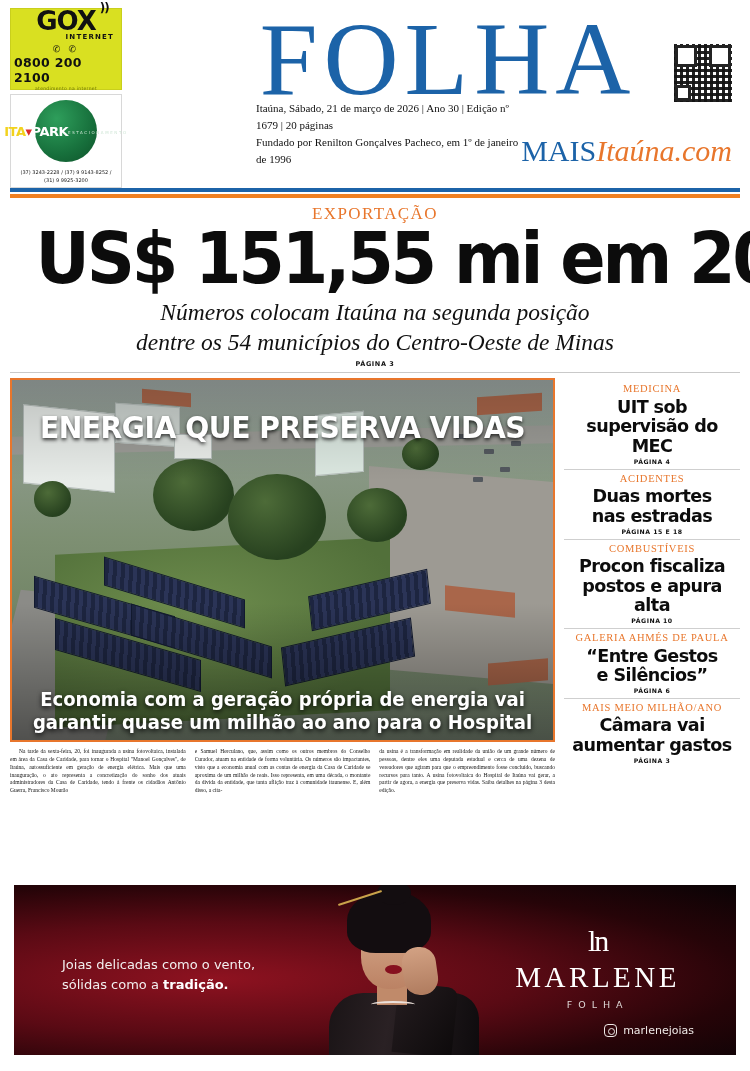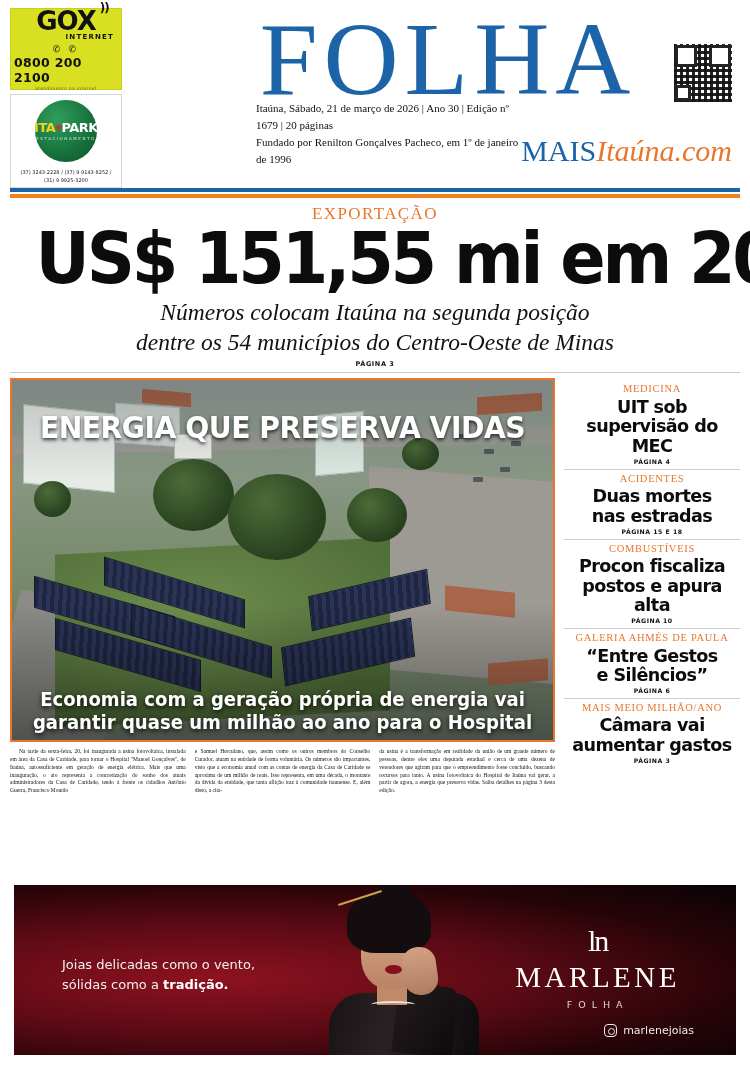--- a/index.html
+++ b/index.html
@@ -30,21 +30,21 @@
   .gox-tiny{font-family:"DejaVu Sans",sans-serif;font-size:4.5px;color:#6a7000;letter-spacing:.3px;margin-top:1px;}
 
   .itapark-ad{
     flex:1;border:1px solid #d8d8d8;background:#fff;
     display:flex;flex-direction:column;align-items:center;justify-content:flex-start;
     padding:3px 2px 2px;
   }
   .ita-circle{
     width:62px;height:62px;border-radius:50%;
     background:radial-gradient(circle at 35% 30%,#2e9e5b 0%,#17703c 60%,#0d5129 100%);
-    display:flex;flex-direction:column;align-items:center;justify-content:center;
+    display:flex;flex-direction:row;align-items:center;justify-content:center;
     margin-top:2px;
   }
   .ita-word{font-family:"DejaVu Sans",sans-serif;font-weight:bold;font-size:13px;
     line-height:1;letter-spacing:-.5px;}
   .ita-word .y{color:#f2d21e;}
   .ita-word .w{color:#ffffff;}
   .ita-word .r{color:#d92b2b;}
   .ita-est{font-family:"DejaVu Sans",sans-serif;font-size:4px;color:#cfe6d6;letter-spacing:1.6px;margin-top:2px;}
   .ita-phones{font-family:"DejaVu Sans",sans-serif;font-size:5px;color:#222;text-align:center;
     line-height:1.5;margin-top:auto;padding-bottom:1px;}

